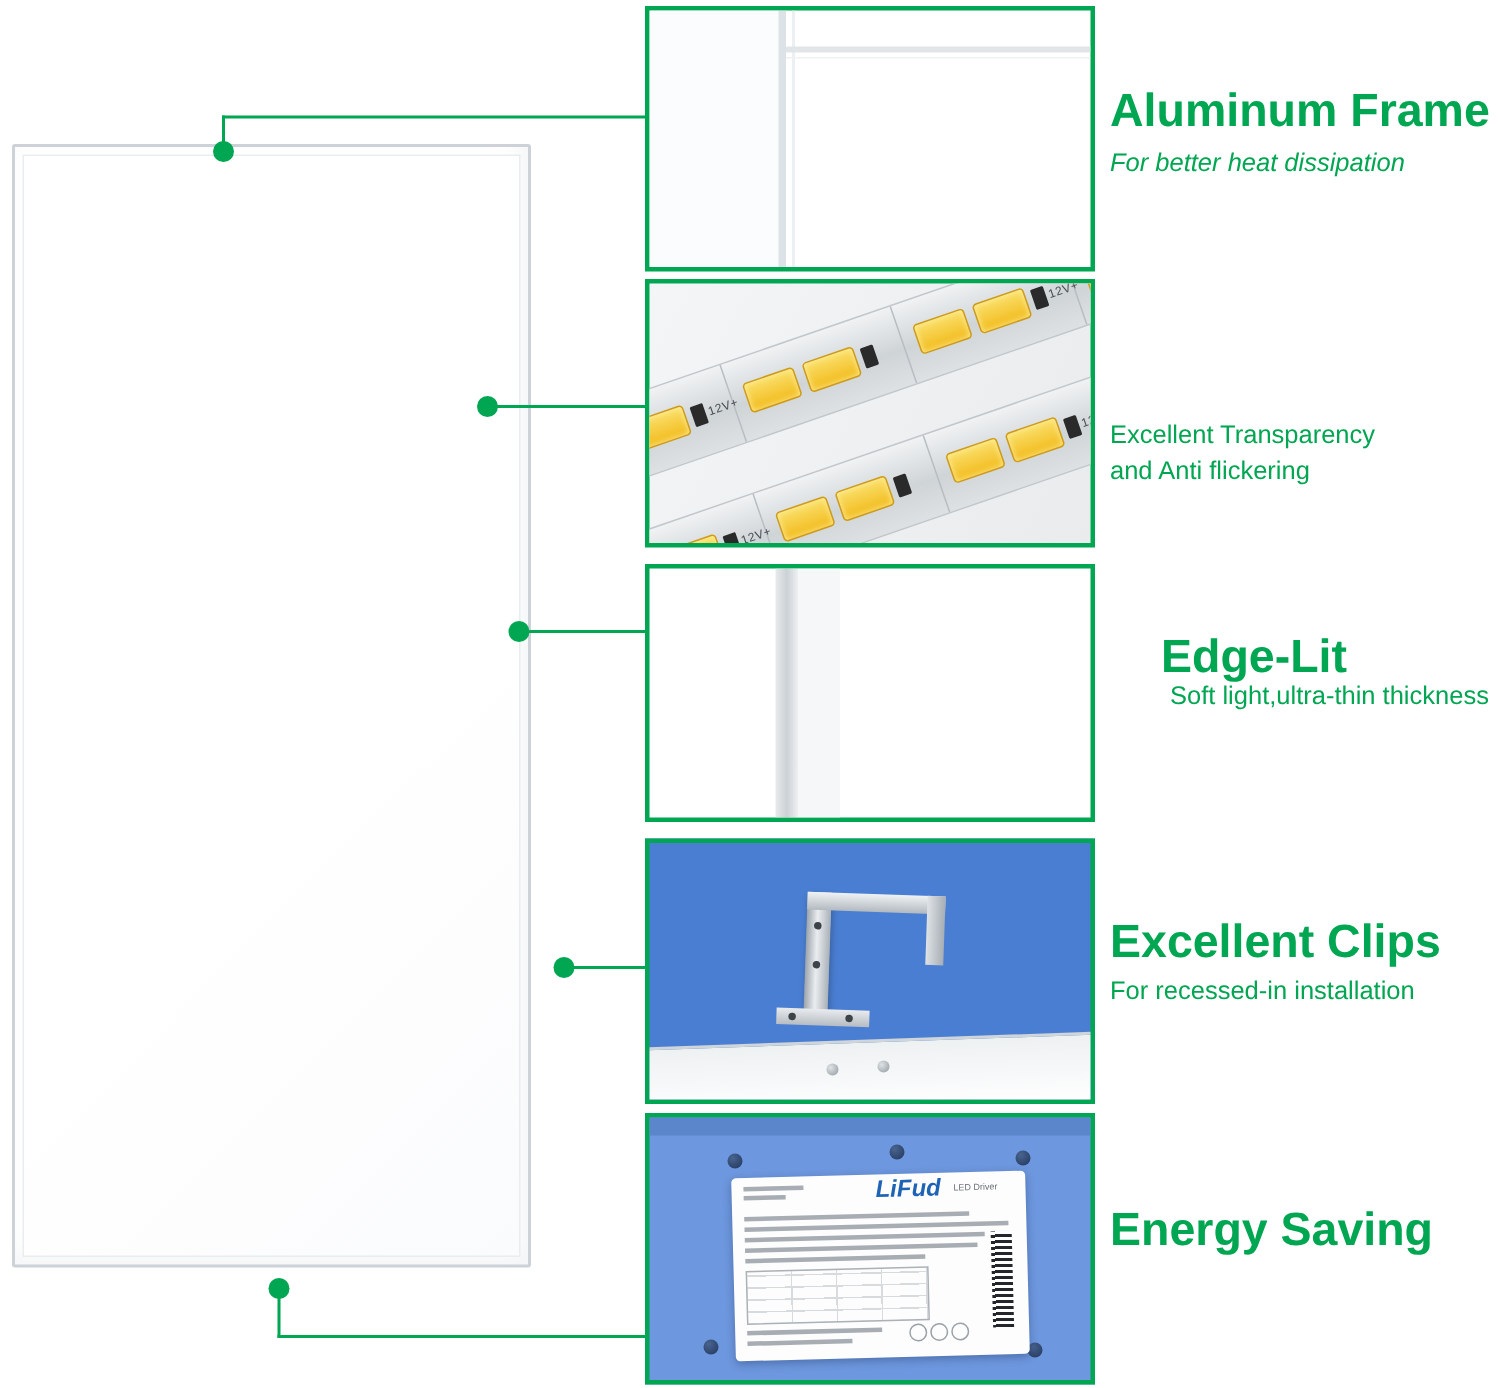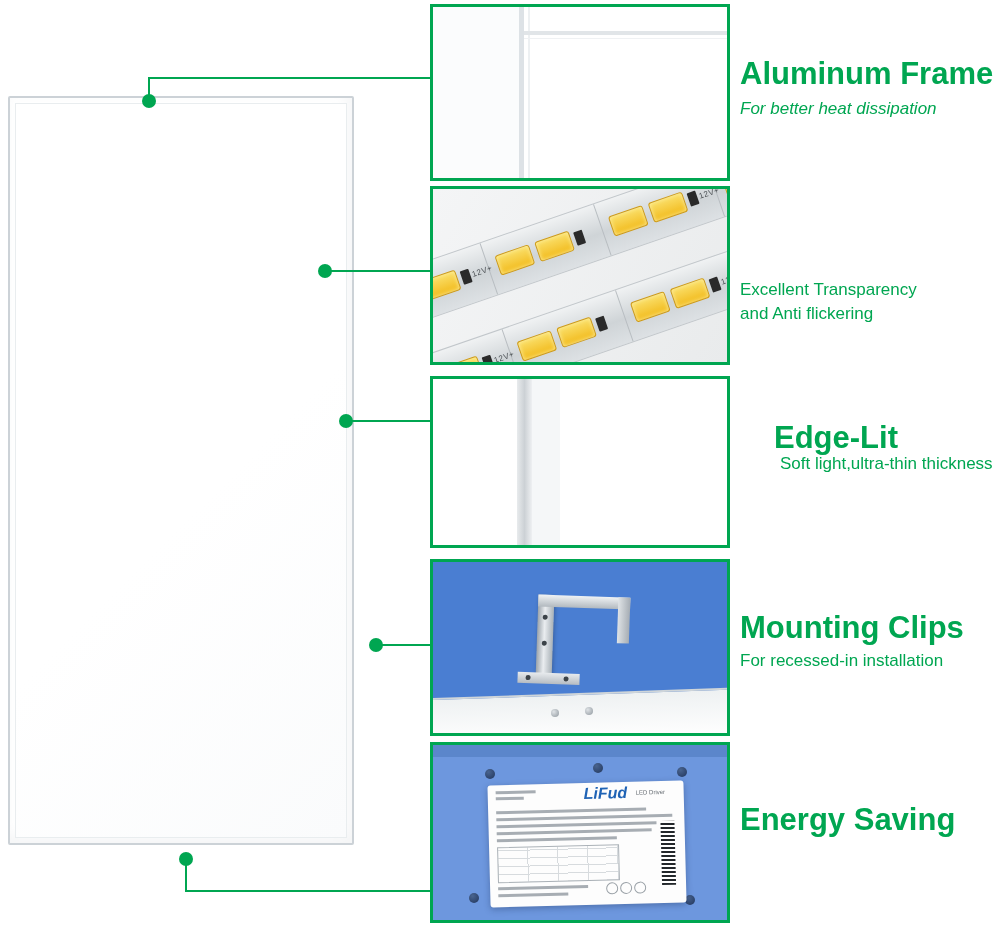--- a/index.html
+++ b/index.html
@@ -157,18 +157,18 @@
   <div class="fsub" style="left:740px;top:278px;">
     <div>Excellent Transparency</div>
     <div>and Anti flickering</div>
   </div>
 
   <div class="ftitle" style="left:740px;top:422px;margin-left:34px;">Edge-Lit</div>
   <div class="fsub" style="left:740px;top:452px;margin-left:40px;">
     <div>Soft light,ultra-thin thickness</div>
   </div>
 
-  <div class="ftitle" style="left:740px;top:612px;">Mounting Clips</div>
+  <div class="ftitle" style="left:740px;top:612px;">Excellent Clips</div>
   <div class="fsub" style="left:740px;top:649px;">For recessed-in installation</div>
 
   <div class="ftitle" style="left:740px;top:804px;">Energy Saving</div>
 
 </div>
 
 </body></html>

